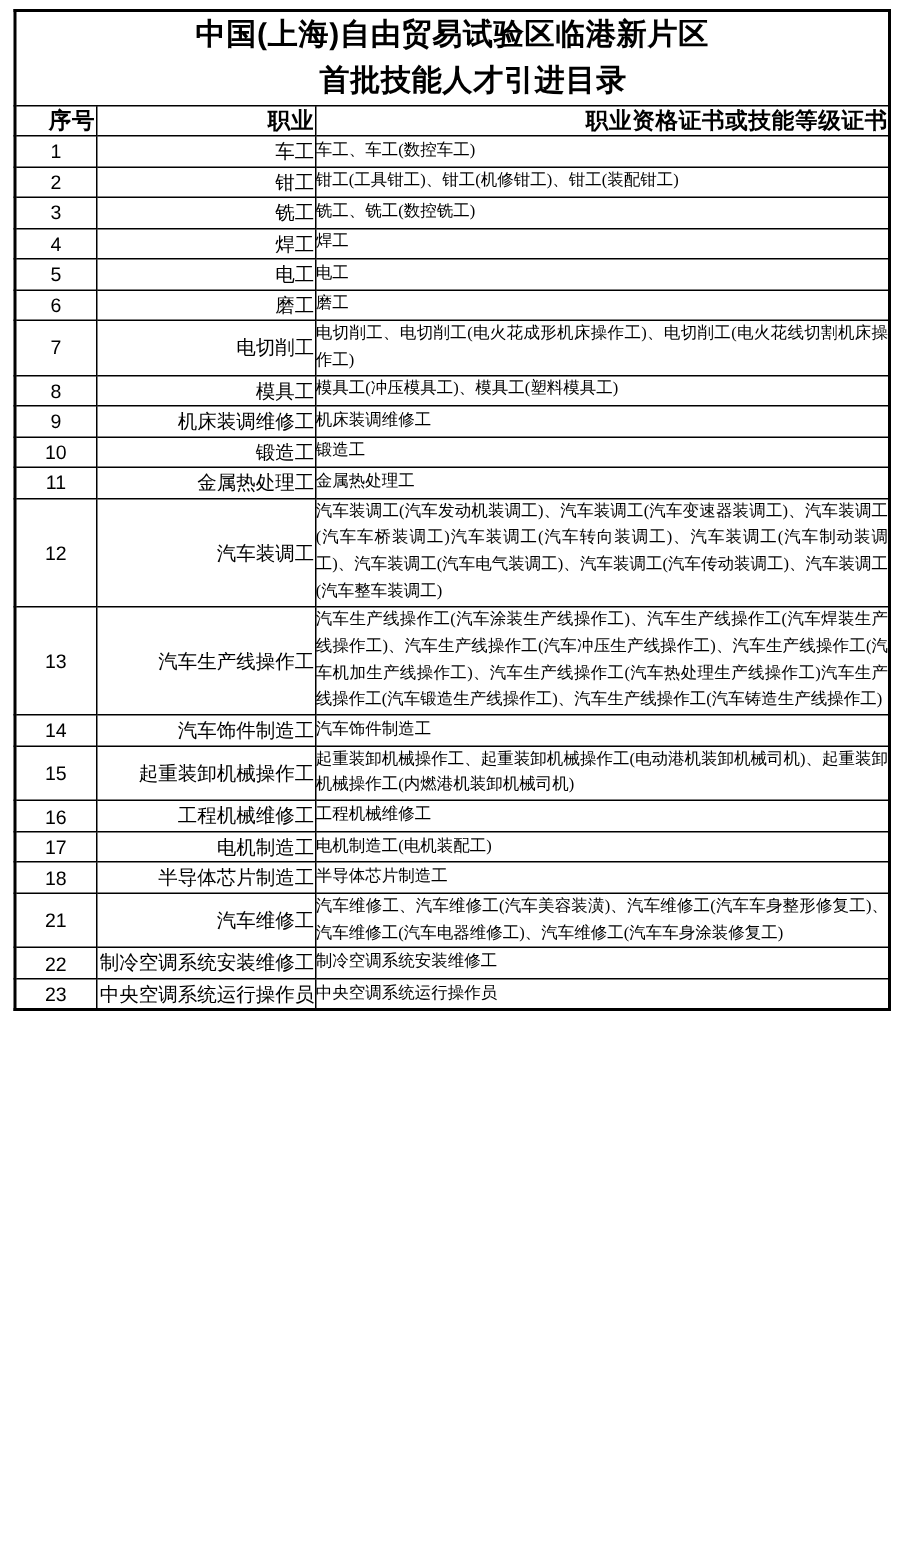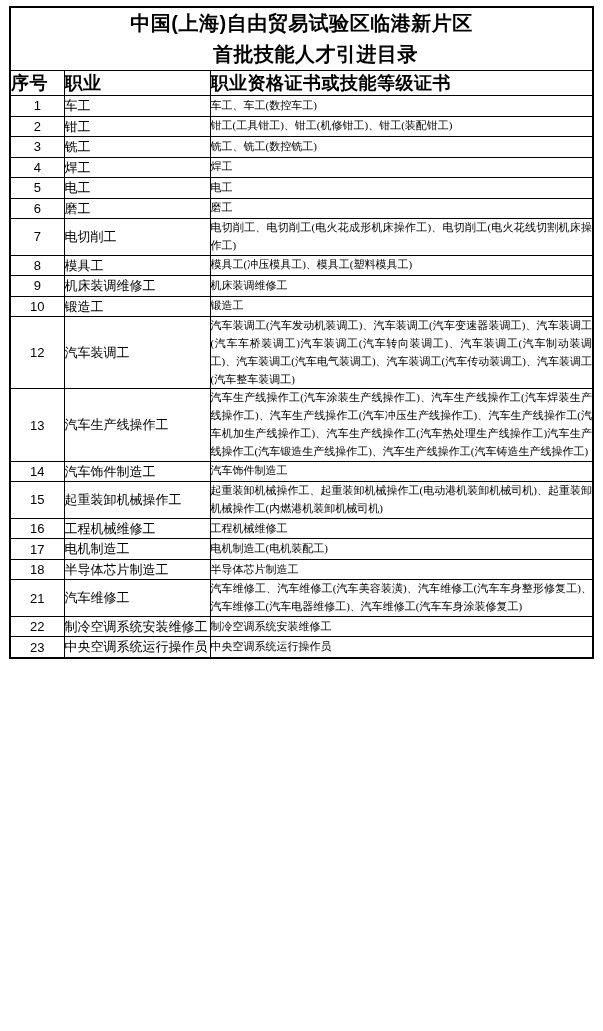--- a/index.html
+++ b/index.html
@@ -36,38 +36,39 @@
     font-weight: bold;
     font-size: 20px;
     line-height: 1.55;
     letter-spacing: 0.5px;
     padding: 3px 0 4px 0;
     border-bottom: 1px solid #000;
   }
   .title-line1 { display: block; }
   .title-line2 { display: block; padding-left: 28px; }
   .hdr {
-    text-align: left;
+    text-align: right;
     font-weight: bold;
-    font-size: 18px;
+    font-size: 15px;
     padding: 6px 0;
     letter-spacing: 0.5px;
   }
   .col-no { width: 54px; }
   .col-job { width: 146px; }
   .col-cert { width: 383px; }
   td.no {
     text-align: center;
     font-size: 13px;
     padding: 5px 0;
   }
   td.job {
     font-size: 13px;
     padding: 5px 6px 5px 8px;
     line-height: 1.5;
+    text-align: right;
   }
   td.cert {
     font-size: 11px;
     padding: 5px 8px 5px 7px;
     line-height: 1.62;
     text-align: justify;
     text-justify: inter-ideograph;
     font-family: Liberation Serif, serif;
   }
   .hdr-no { width: 54px; }
@@ -139,20 +140,25 @@
         <td class="no">9</td>
         <td class="job">机床装调维修工</td>
         <td class="cert">机床装调维修工</td>
       </tr>
       <tr>
         <td class="no">10</td>
         <td class="job">锻造工</td>
         <td class="cert">锻造工</td>
       </tr>
       <tr>
+        <td class="no">11</td>
+        <td class="job">金属热处理工</td>
+        <td class="cert">金属热处理工</td>
+      </tr>
+      <tr>
         <td class="no">12</td>
         <td class="job">汽车装调工</td>
         <td class="cert">汽车装调工(汽车发动机装调工)、汽车装调工(汽车变速器装调工)、汽车装调工(汽车车桥装调工)汽车装调工(汽车转向装调工)、汽车装调工(汽车制动装调工)、汽车装调工(汽车电气装调工)、汽车装调工(汽车传动装调工)、汽车装调工(汽车整车装调工)</td>
       </tr>
       <tr>
         <td class="no">13</td>
         <td class="job">汽车生产线操作工</td>
         <td class="cert">汽车生产线操作工(汽车涂装生产线操作工)、汽车生产线操作工(汽车焊装生产线操作工)、汽车生产线操作工(汽车冲压生产线操作工)、汽车生产线操作工(汽车机加生产线操作工)、汽车生产线操作工(汽车热处理生产线操作工)汽车生产线操作工(汽车锻造生产线操作工)、汽车生产线操作工(汽车铸造生产线操作工)</td>
       </tr>
       <tr>

